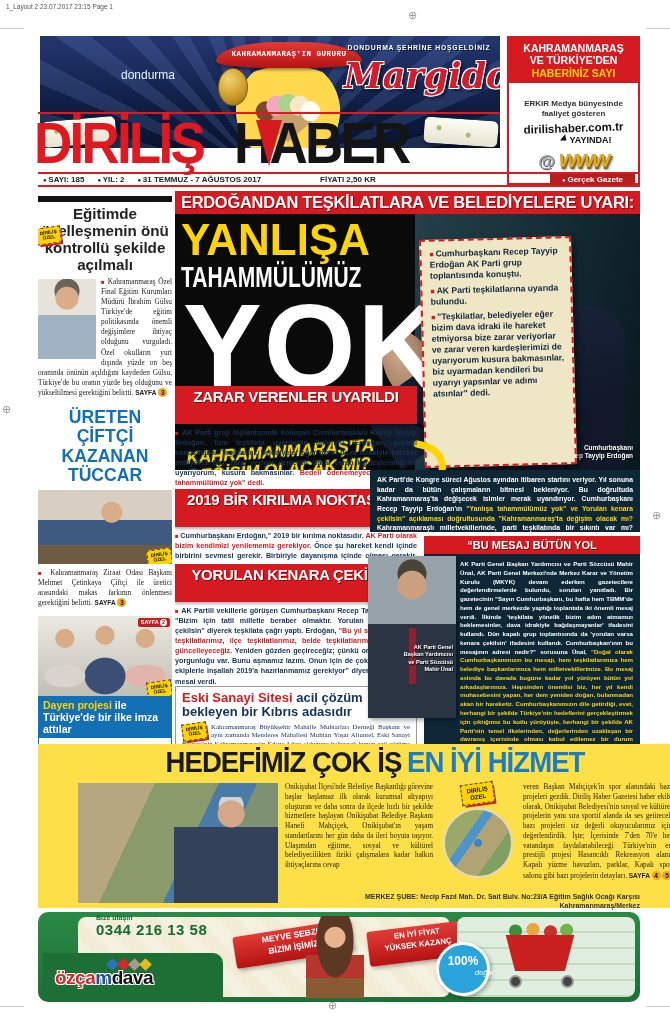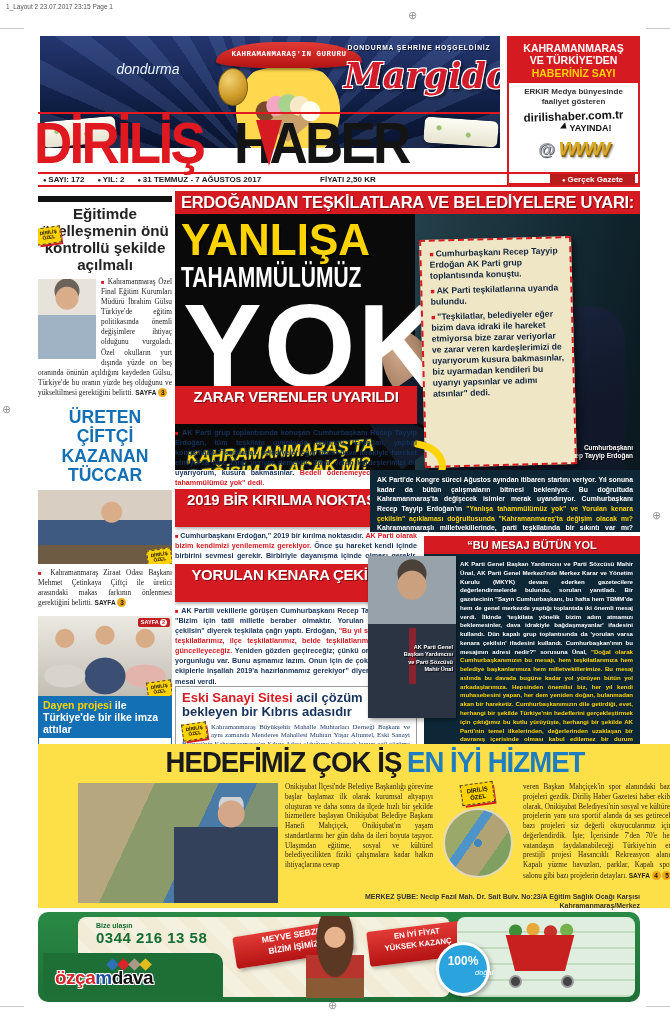--- a/index.html
+++ b/index.html
@@ -17,21 +17,21 @@
                linear-gradient(180deg,#24366f,#0d1b3f 70%,#0a1430);}
   .cheese{position:absolute;bottom:3px;width:74px;height:26px;border-radius:6px;
     background:radial-gradient(circle at 20% 40%,#9fbf71 0 2px,transparent 3px),
                radial-gradient(circle at 60% 60%,#9fbf71 0 2px,transparent 3px),
                linear-gradient(#fdfdf4,#e6e2cf);transform:rotate(-5deg);box-shadow:0 2px 4px rgba(0,0,0,.4);}
   .cheese.r{right:2px;transform:rotate(4deg);}
   .cheese.l{left:2px;}
   .karpedo{position:absolute;left:48px;top:14px;width:120px;text-align:center;}
   .k-oval{border:3px solid #43b8e8;border-radius:50%;padding:6px 8px;color:#fff;
     font-weight:bold;font-style:italic;font-size:16px;background:rgba(20,35,90,.35);}
-  .k-sub{color:#e8f4ff;font-size:14px;font-style:italic;margin-top:11px;}
+  .k-sub{color:#e8f4ff;font-size:12px;margin-top:18px;}
   .k-cone{position:absolute;left:-14px;top:-6px;width:0;height:0;border-left:7px solid transparent;
     border-right:7px solid transparent;border-top:22px solid #cf9355;}
   .k-cone i{position:absolute;left:-7px;top:-30px;width:13px;height:13px;border-radius:50%;background:#7a4a2b;}
   .k-cone b{position:absolute;left:-2px;top:-36px;width:11px;height:11px;border-radius:50%;background:#f5e8c8;}
   .burst{position:absolute;left:168px;top:4px;width:160px;height:108px;font-family:Liberation Mono, monospace;}
   .burst .sun{position:absolute;left:10px;top:26px;width:140px;height:90px;border-radius:50%;
     background:radial-gradient(circle,#ffd84d 0 62%,rgba(255,216,77,0) 63%);}
   .ribbon{position:absolute;left:8px;top:2px;width:146px;height:26px;background:linear-gradient(#e23b36,#b41313);
     border-radius:50% 50% 46% 46%/90% 90% 30% 30%;color:#fff;font-weight:bold;font-size:7.5px;
     text-align:center;line-height:24px;letter-spacing:.5px;box-shadow:0 2px 3px rgba(0,0,0,.4);}
@@ -42,21 +42,21 @@
   .margido{position:absolute;right:6px;top:8px;width:150px;text-align:center;}
   .welcome{color:#fff;font-weight:bold;font-size:6.8px;letter-spacing:.8px;text-shadow:1px 1px 0 #09163a;}
   .margido-script{font-family:"DejaVu Serif",serif;font-style:italic;font-weight:bold;font-size:35px;
     color:#d41d2c;margin-top:4px;
     text-shadow:-1px -1px 0 #fff,1px -1px 0 #fff,-1px 1px 0 #fff,1px 1px 0 #fff,3px 3px 3px rgba(0,0,0,.55);}
 
   .erkir-ad{position:absolute;left:507px;top:36px;width:133px;height:149px;background:#fff;
     border:2.5px solid #d61a21;box-sizing:border-box;text-align:center;}
   .erkir-head{background:#d61a21;color:#fff;font-weight:800;font-size:10.5px;line-height:1.18;padding:4px 2px;}
   .erkir-head .yellow{color:#ffd200;}
-  .erkir-body{font-size:8px;font-weight:bold;color:#333;margin:4px 10px 0;line-height:1.25;}
+  .erkir-body{font-size:8px;font-weight:bold;color:#333;margin:16px 10px 0;line-height:1.25;}
   .erkir-site{font-size:11.5px;font-weight:800;color:#111;margin-top:3px;transform:rotate(-2deg);}
   .erkir-status{font-size:9px;font-weight:800;color:#111;margin-top:1px;padding-left:26px;}
   .cursor-icon{display:inline-block;width:0;height:0;border-left:5px solid #111;border-top:4px solid transparent;
     border-bottom:4px solid transparent;transform:rotate(40deg);margin-right:3px;}
   .erkir-www{margin-top:0;}
   .erkir-www .www{font-size:24px;font-weight:900;font-style:italic;letter-spacing:-2px;color:#d9a92c;
     text-shadow:1px 2px 0 #8a6410,2px 3px 2px rgba(0,0,0,.4);}
   .erkir-www .at{font-size:17px;font-weight:900;color:#9aa0a8;text-shadow:1px 1px 0 #5c6066;margin-right:4px;}
 
   
@@ -216,21 +216,21 @@
       linear-gradient(125deg,#9aa86a 0 35%,#4f94c8 35% 45%,#b2a375 45% 70%,#7fa061 70%);}
   .bs-col2{flex:1;}
 
   
   .ad-address{position:absolute;left:330px;top:892px;width:310px;text-align:right;font-size:7px;
     font-weight:800;color:#333;line-height:1.3;}
   .bottom-ad{position:absolute;left:38px;top:912px;width:602px;height:90px;border-radius:10px;
     background:linear-gradient(#2a8a45,#1d6f36);overflow:hidden;}
   .ad-inner{position:absolute;left:40px;top:5px;right:190px;bottom:5px;border-radius:8px;
     background:repeating-linear-gradient(45deg,rgba(255,255,255,.25) 0 14px,rgba(0,0,0,0) 14px 28px),#f2ecd6;}
-  .ad-contact{position:absolute;left:58px;top:10px;color:#156c31;}
+  .ad-contact{position:absolute;left:58px;top:2px;color:#156c31;}
   .ad-contact .lbl{font-size:7px;font-weight:bold;}
   .ad-contact .phone{font-size:15px;font-weight:900;letter-spacing:.5px;}
   .logo-zone{position:absolute;left:5px;bottom:5px;width:180px;height:44px;border-radius:0 10px 0 8px;
     background:#1d6f36;padding-top:0;}
   .diamonds{position:absolute;left:64px;top:2px;}
   .diamonds i{display:inline-block;width:9px;height:9px;transform:rotate(45deg);margin:0 1px;}
   .ozca{position:absolute;left:12px;top:14px;font-size:19px;font-weight:800;letter-spacing:-.5px;
     text-shadow:1px 1px 0 #fff,-1px -1px 0 #fff,1px -1px 0 #fff,-1px 1px 0 #fff;}
   .ozca .c1{color:#d8252b;} .ozca .c2{color:#1c4f9c;} .ozca .c3{color:#111;}
   .ribbon-ad{position:absolute;background:linear-gradient(#e23b36,#b41313);color:#fff;font-weight:800;
@@ -319,21 +319,21 @@
   </div>
 
   <div class="mast-rule"></div>
   <div class="masthead">
     <span class="t-red">DİRİLİŞ</span>
     <span class="mast-cone"></span>
     <span class="t-black">HABER</span>
   </div>
   <div class="medal"></div>
   <div class="info-bar">
-    <span class="info-item">SAYI: 172</span>
+    <span class="info-item">SAYI: 185</span>
     <span class="info-item">YIL: 2</span>
     <span class="info-item">31 TEMMUZ - 7 AĞUSTOS 2017</span>
     <span class="price">FİYATI 2,50 KR</span>
     <span class="motto">Gerçek Gazete</span>
   </div>
 
   <div class="left-col">
     <div class="blackbar"></div>
     <div class="s1-title">
       <span>Eğitimde özelleşmenin önü kontrollü şekilde açılmalı</span>

